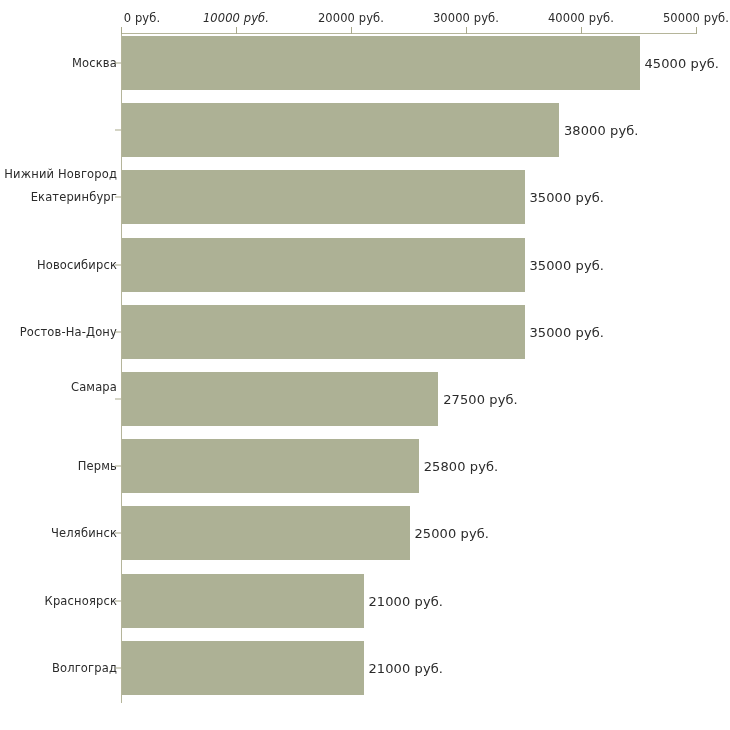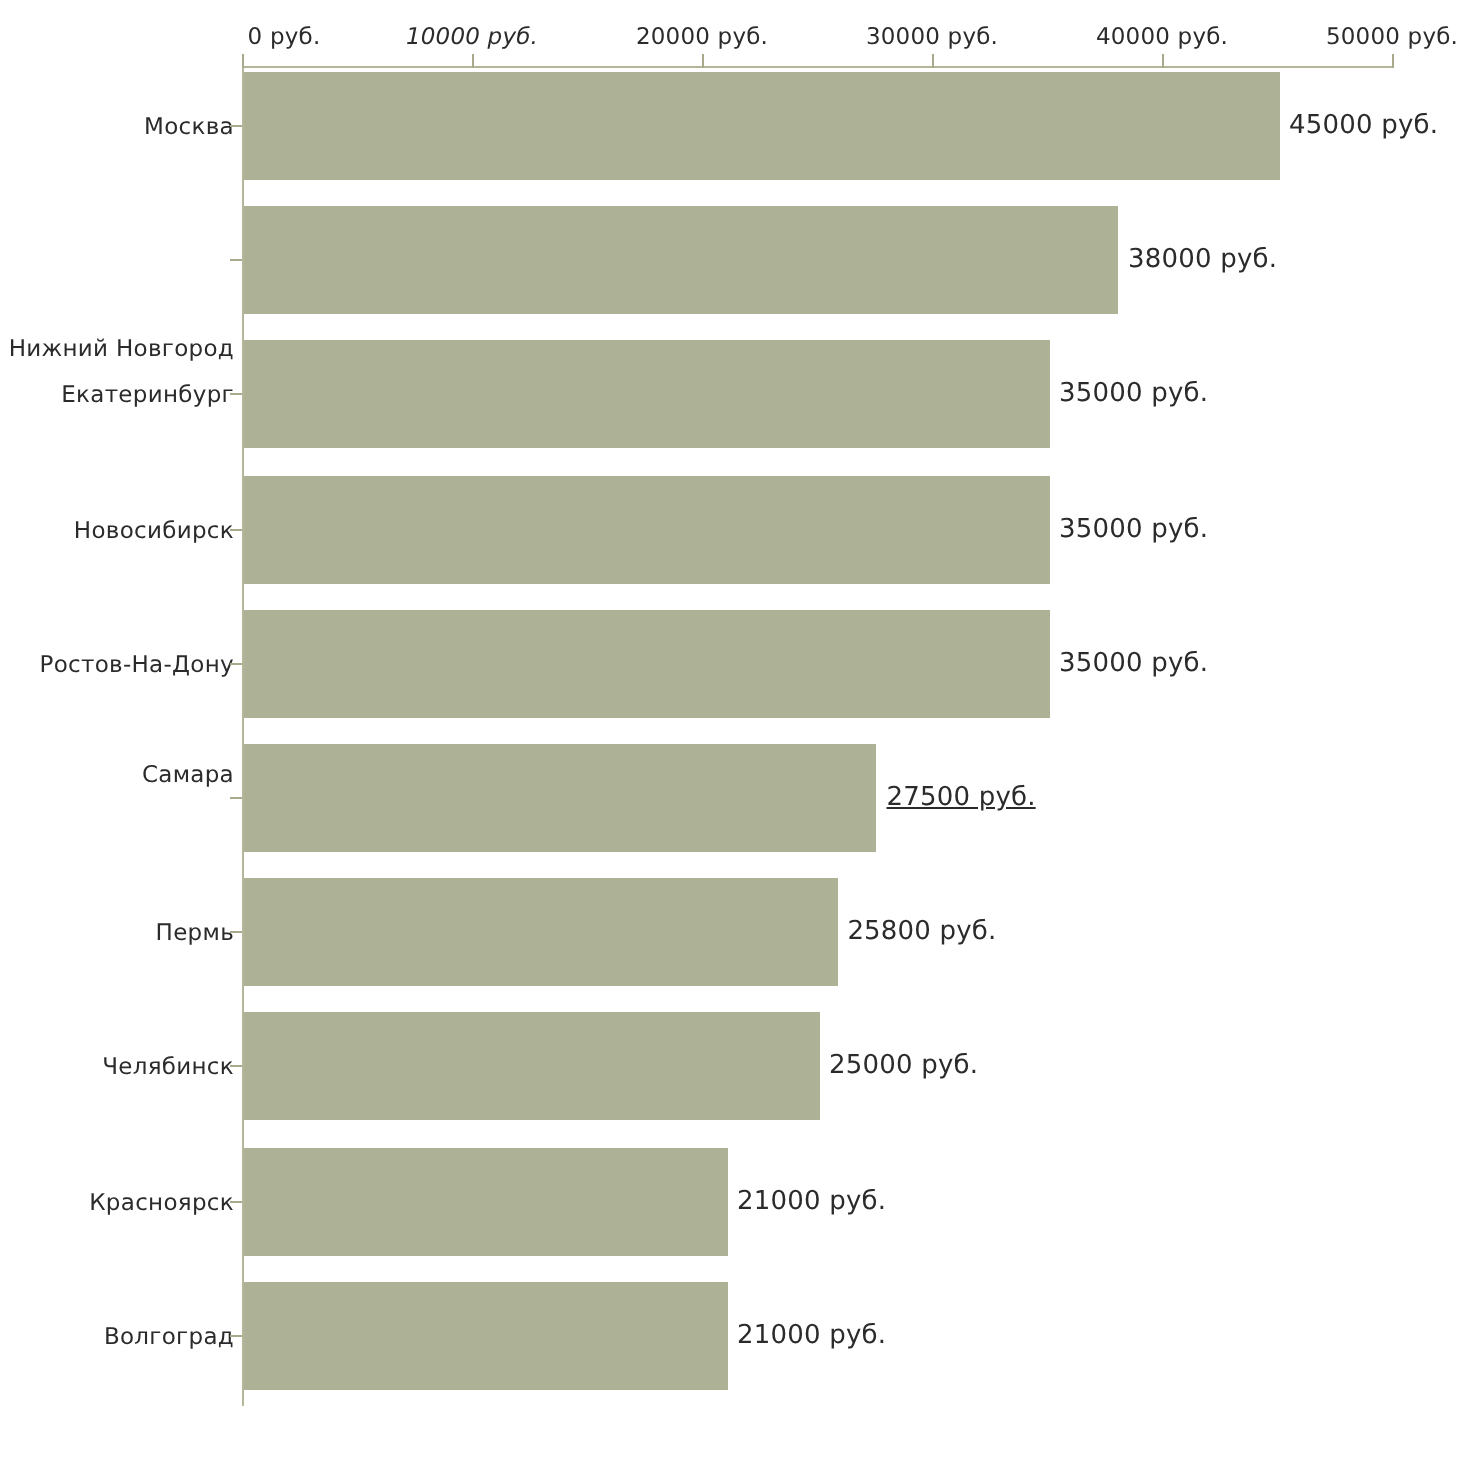--- a/index.html
+++ b/index.html
@@ -141,21 +141,21 @@
       <div class="row" style="top: 0px;">
         <div class="cat-label" style="top: 331.8px;">Ростов-На-Дону</div>
         <div class="y-tick" style="top: 331.8px;"></div>
         <div class="bar" style="top: 304.8px; height: 54px; width: 402.5px; background: rgb(173, 177, 149);"></div>
         <div class="bar-value" style="top: 331.8px; left: 529.5px;">35000 руб.</div>
       </div>
       <div class="row" style="top: 0px;">
         <div class="cat-label" style="top: 387px;">Самара</div>
         <div class="y-tick" style="top: 399px;"></div>
         <div class="bar" style="top: 372px; height: 54px; width: 316.25px; background: rgb(173, 177, 149);"></div>
-        <div class="bar-value" style="top: 399px; left: 443.25px; text-decoration: underline;">27500 руб.</div>
+        <div class="bar-value" style="top: 399px; left: 443.25px;">27500 руб.</div>
       </div>
       <div class="row" style="top: 0px;">
         <div class="cat-label" style="top: 466.2px;">Пермь</div>
         <div class="y-tick" style="top: 466.2px;"></div>
         <div class="bar" style="top: 439.2px; height: 54px; width: 296.7px; background: rgb(173, 177, 149);"></div>
         <div class="bar-value" style="top: 466.2px; left: 423.7px;">25800 руб.</div>
       </div>
       <div class="row" style="top: 0px;">
         <div class="cat-label" style="top: 533.4px;">Челябинск</div>
         <div class="y-tick" style="top: 533.4px;"></div>

